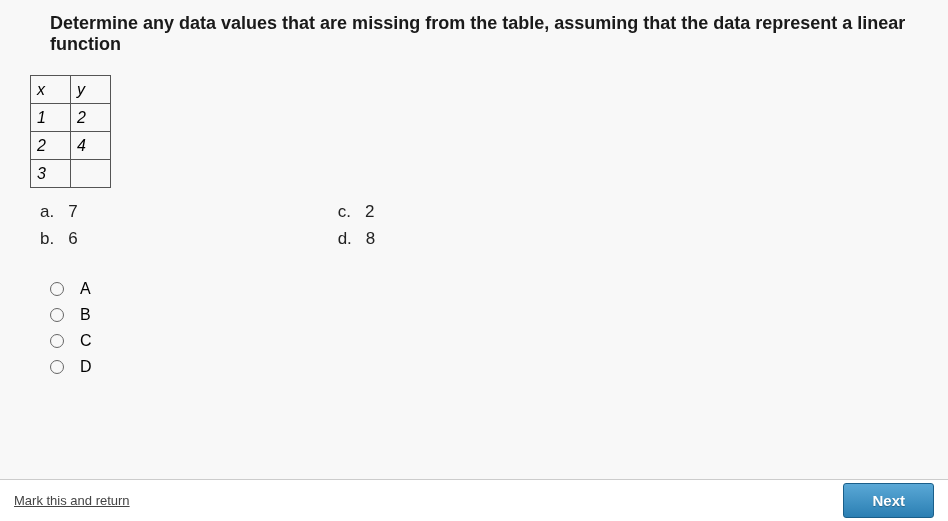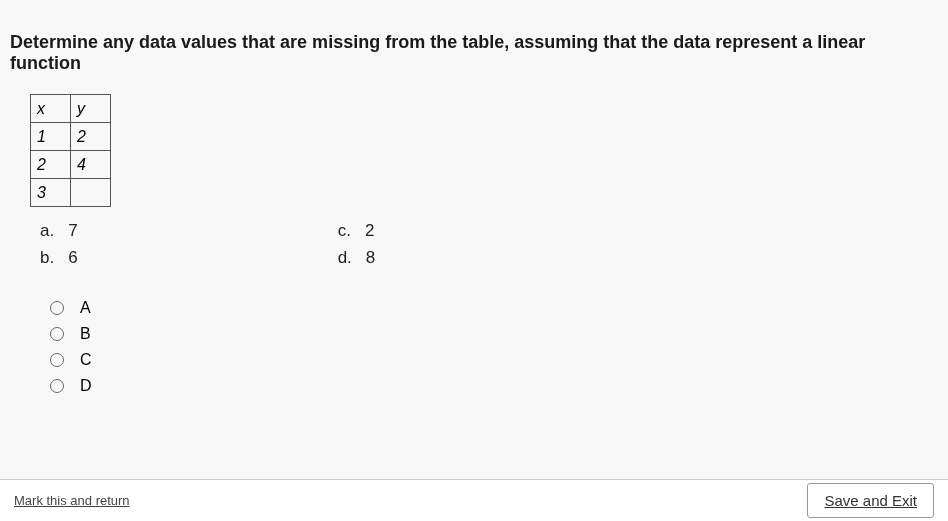--- a/index.html
+++ b/index.html
@@ -5,24 +5,25 @@
     * { box-sizing: border-box; margin: 0; padding: 0; }
     body {
       font-family: Arial, Helvetica, sans-serif;
       background: #f8f8f8;
       width: 948px;
       height: 521px;
       overflow: hidden;
       position: relative;
     }
     .question-text {
-      padding: 32px 10px 10px 10px;
+      padding: 13px 10px 10px 10px;
       font-size: 18px;
       font-weight: 600;
       color: #1a1a1a;
+      margin-left: 40px;
     }
     .content-area {
       padding: 10px 30px;
     }
     .data-table {
       border-collapse: collapse;
       margin-bottom: 10px;
     }
     .data-table td {
       border: 1px solid #555;
@@ -182,14 +183,14 @@
       <div class="radio"></div>
       <span>D</span>
     </div>
   </div>
 
 </div>
 
 <div class="footer">
   <span class="mark-link">Mark this and return</span>
   <div class="footer-spacer"></div>
-  <button class="btn btn-secondary">Save and Exit</button>
+  <button class="btn">Next</button>
 </div>
 
 </body></html>

